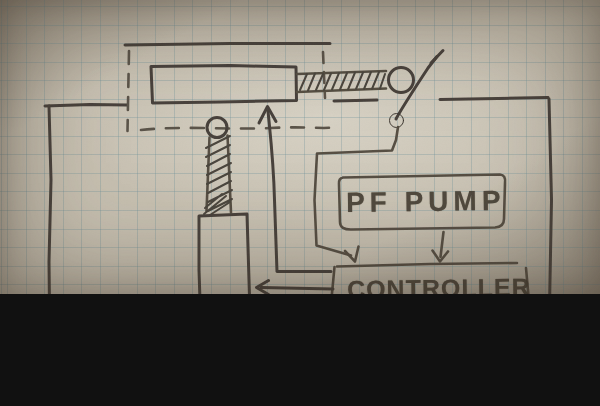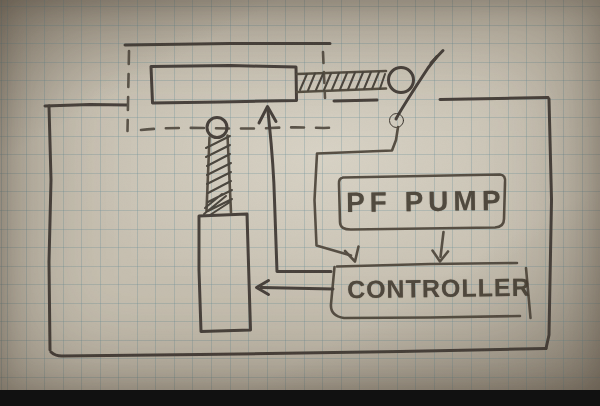--- a/index.html
+++ b/index.html
@@ -1,16 +1,16 @@
 <!DOCTYPE html>
 <html><head>
 <meta charset="utf-8">
 <style>
   html,body{margin:0;padding:0;background:#111;}
-  .stage{position:relative;width:600px;height:390px;overflow:hidden;
+  .stage{position:relative;width:600px;height:294px;overflow:hidden;
          font-family:"Liberation Sans",sans-serif;}
   .paper{position:absolute;inset:0;
     background:
       radial-gradient(ellipse 70% 62% at 54% 40%, rgba(255,253,244,.30), rgba(255,253,244,0) 62%),
       linear-gradient(150deg, rgba(56,46,34,.30) 0%, rgba(56,46,34,0) 22%, rgba(56,46,34,0) 72%, rgba(56,46,34,.28) 100%),
       #c8c1b2;}
   .grid{position:absolute;inset:0;
     background-image:
       repeating-linear-gradient(to right, rgba(104,142,152,.30) 0 1px, transparent 1px 18.55px),
       repeating-linear-gradient(to bottom, rgba(104,142,152,.30) 0 1px, transparent 1px 18.55px);

